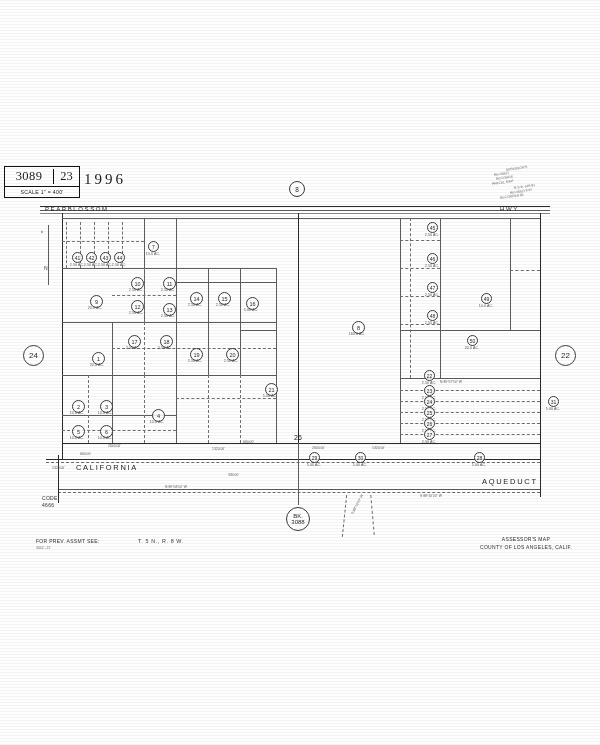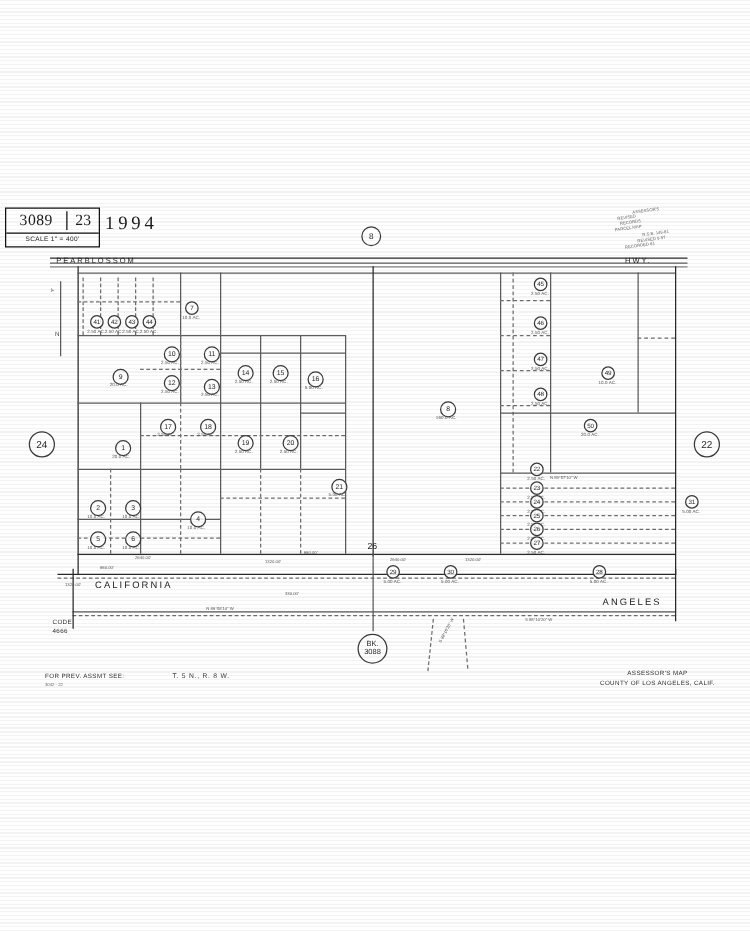--- a/index.html
+++ b/index.html
@@ -48,21 +48,21 @@
 <div id="map-sheet">
 
   <div id="title-block" class="abs">
     <div id="title-row">
       <div id="book-no">3089</div>
       <div id="page-no">23</div>
     </div>
     <div id="scale-row">SCALE 1" =   400'</div>
   </div>
 
-  <div id="year-label" class="abs">1994</div>
+  <div id="year-label" class="abs">1996</div>
 
   <div class="circ circ-xl abs" style="left:23px;top:345px;">24</div>
   <div class="circ circ-xl abs" style="left:555px;top:345px;">22</div>
   <div class="circ circ-lg abs" style="left:289px;top:181px;">8</div>
 
   <div class="ln hl" style="left:40px;top:206px;width:510px;height:1.2px;"></div>
   <div class="ln hl thin" style="left:40px;top:210px;width:510px;"></div>
   <div class="ln hl faint" style="left:40px;top:213px;width:510px;"></div>
   <div class="mtxt street abs" style="left:45px;top:206px;">PEARBLOSSOM</div>
   <div class="mtxt street abs" style="left:500px;top:206px;">HWY.</div>
@@ -122,21 +122,21 @@
   <div class="ln vl thin" style="left:510px;top:218px;height:112px;"></div>
   <div class="dash-h" style="left:510px;top:270px;width:30px;"></div>
 
   <div class="ln hl" style="left:46px;top:459px;width:494px;height:1.1px;"></div>
   <div class="dash-h" style="left:46px;top:462px;width:494px;"></div>
   <div class="dash-h" style="left:58px;top:492px;width:482px;"></div>
   <div class="ln hl thin" style="left:58px;top:489px;width:482px;"></div>
   <div class="ln vl" style="left:58px;top:455px;height:48px;"></div>
   <div class="ln vl" style="left:540px;top:455px;height:42px;"></div>
   <div class="mtxt bigword abs" style="left:76px;top:463px;">CALIFORNIA</div>
-  <div class="mtxt bigword abs" style="left:482px;top:477px;">ANGELES</div>
+  <div class="mtxt bigword abs" style="left:482px;top:477px;">AQUEDUCT</div>
 
   <div class="mtxt footer abs" style="left:42px;top:495px;">CODE</div>
   <div class="mtxt footer abs" style="left:42px;top:502px;">4666</div>
 
   <div class="circ circ-bk abs" style="left:286px;top:507px;">
     <span>BK.</span>
     <span>3088</span>
   </div>
   <div class="mtxt abs" style="left:294px;top:434px;font-size:7px;color:#222;">26</div>
   <div class="ln vl thin" style="left:298px;top:443px;height:62px;"></div>

